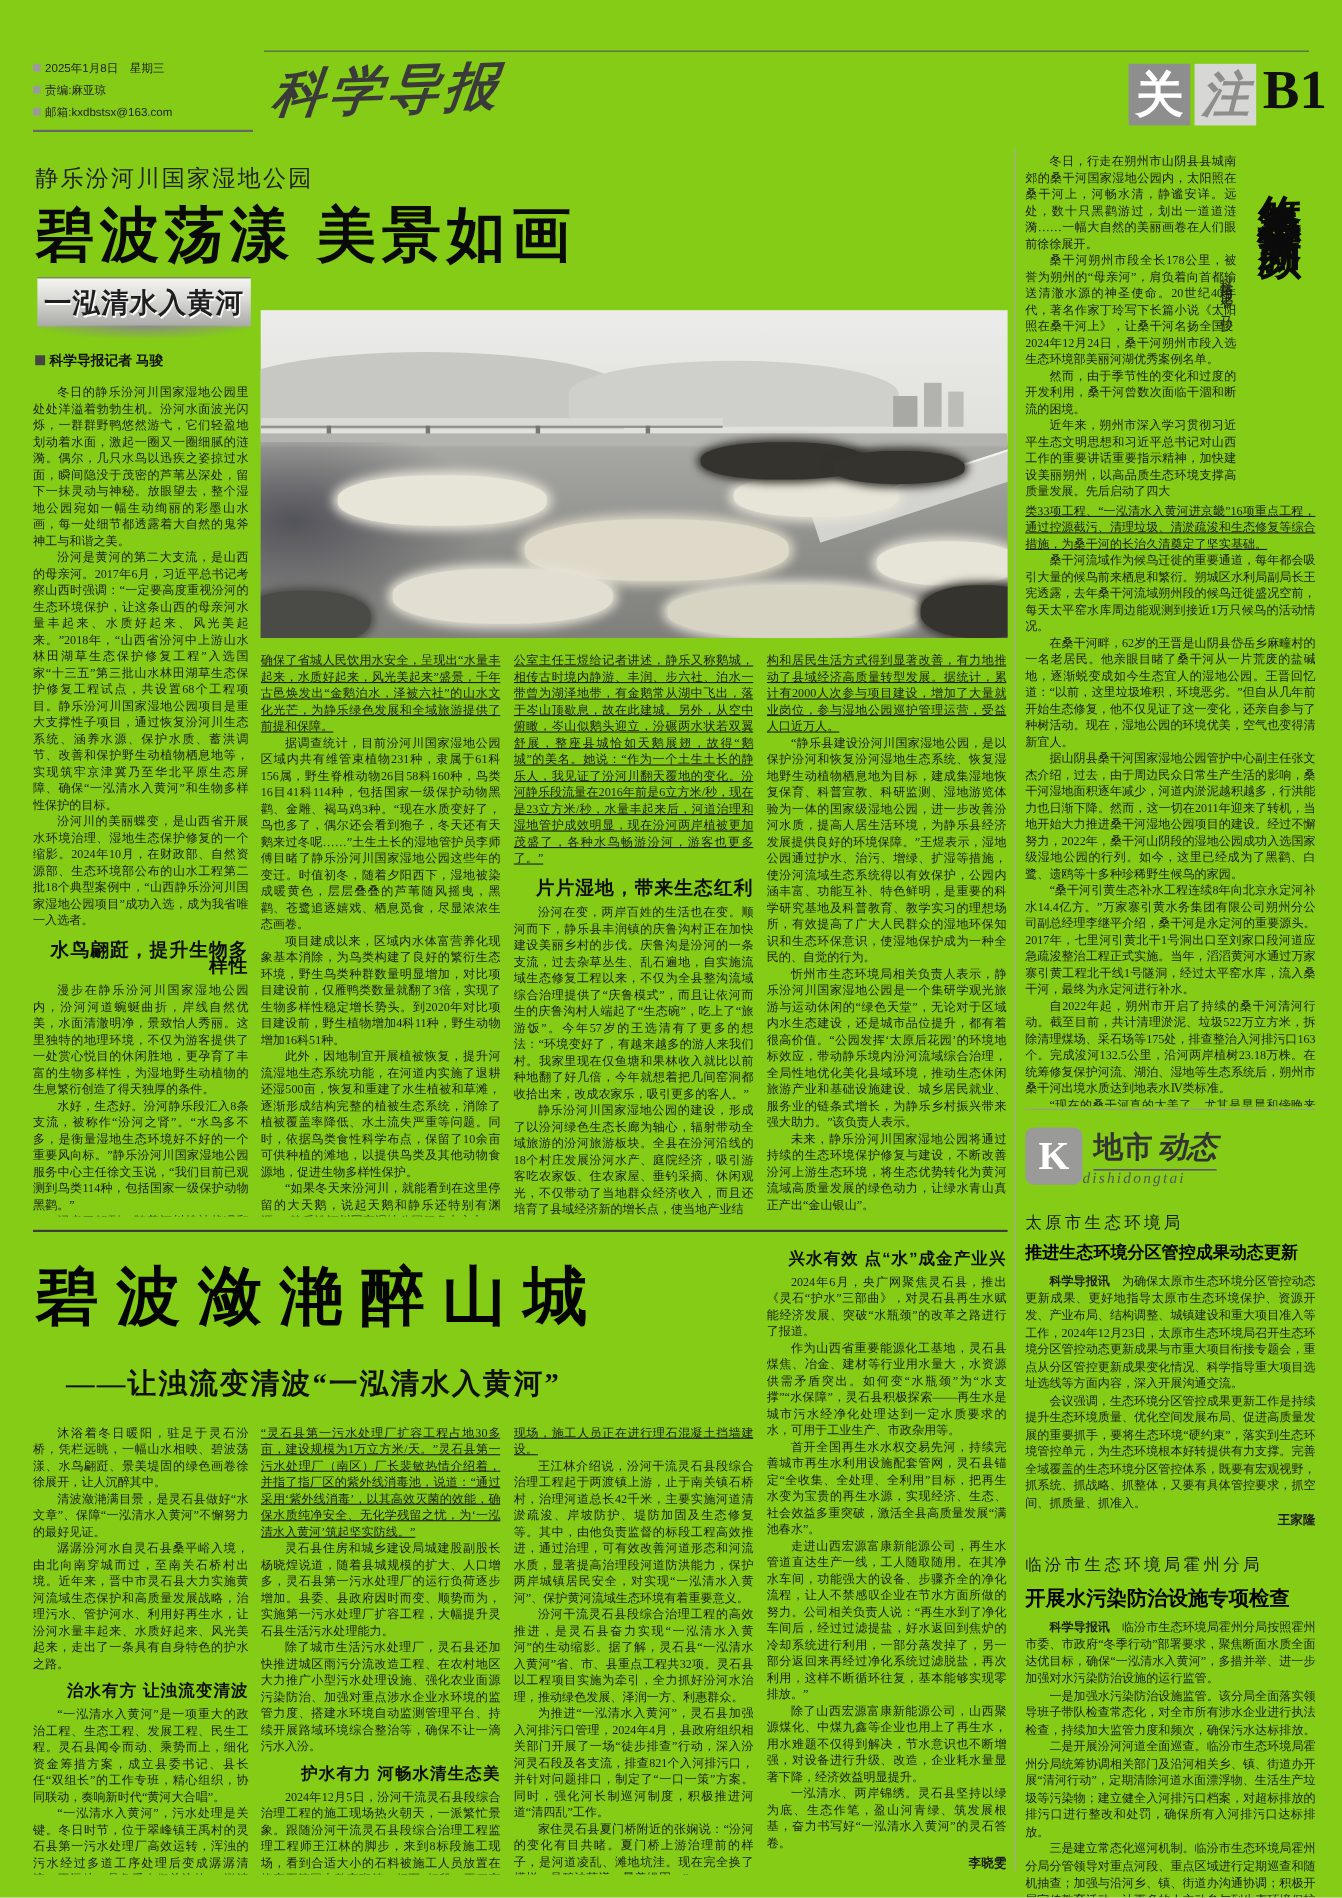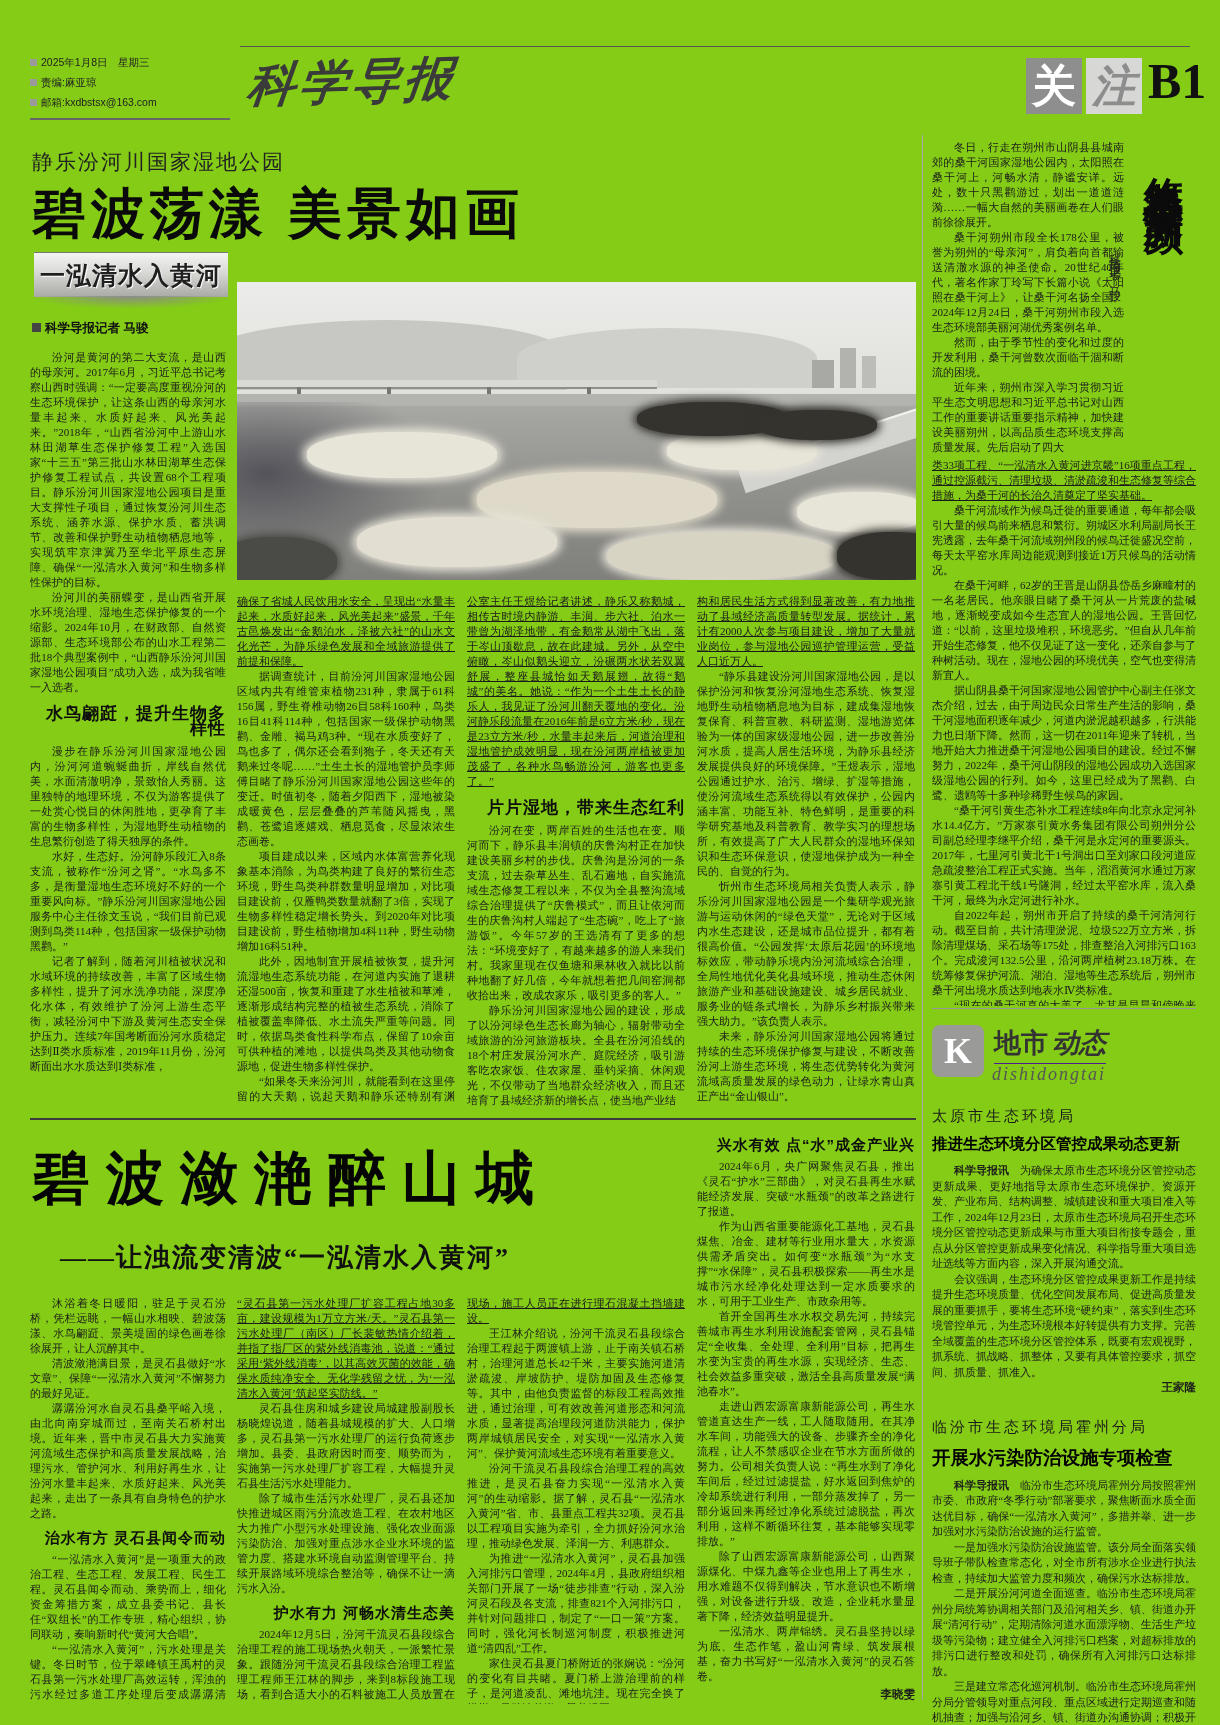--- a/index.html
+++ b/index.html
@@ -70,21 +70,21 @@
   
   .dishi{left:932px;top:1008px;width:264px;height:717px;overflow:hidden;border-top:1px solid #999;padding-top:16px;box-sizing:border-box;}
   .dishi-head{display:flex;align-items:flex-start;}
   .kbox{width:52px;height:52px;background:#9a9a98;border-radius:8px;display:flex;align-items:center;
         justify-content:center;font-family:"Liberation Serif","DejaVu Serif",serif;
         font-weight:900;font-size:36px;color:#fff;flex:0 0 auto;}
   .dishi-title-wrap{margin-left:10px;border-bottom:1px solid #4c1d95;padding-bottom:2px;}
   .dishi-title{font-size:27px;color:#333;}
   .dishi-title .b1{font-family:"Liberation Sans","DejaVu Sans",sans-serif;font-weight:900;}
   .dishi-title .b2{font-family:"Liberation Serif","DejaVu Serif",serif;font-weight:bold;font-style:italic;margin-left:4px;}
-  .dishi-py{font-family:"Liberation Serif","DejaVu Serif",serif;font-style:italic;font-size:18px;color:#555;letter-spacing:2px;text-align:right;}
+  .dishi-py{font-family:"Liberation Serif","DejaVu Serif",serif;font-style:italic;font-size:14px;color:#555;letter-spacing:2px;}
   .d-art{margin-top:22px;}
   .d-kicker{font-family:"Liberation Sans","DejaVu Sans",sans-serif;font-size:15px;
             color:#1a1a1a;letter-spacing:3px;margin-bottom:8px;}
   .d-head1{font-family:"Liberation Sans","DejaVu Sans",sans-serif;font-weight:900;font-size:15.5px;color:#000;margin-bottom:8px;}
   .d-head2{font-family:"Liberation Sans","DejaVu Sans",sans-serif;font-weight:900;font-size:18.5px;color:#000;margin-bottom:8px;}
   .d-body{text-align:justify;font-size:11px;line-height:15.5px;}
   .d-body p{margin:0;text-indent:2em;}
   .d-body .sig{margin-top:0;}
   
   .b-headline{left:32px;top:1140px;font-family:"Liberation Serif","DejaVu Serif",serif;
@@ -136,20 +136,21 @@
     <div class="reed" style="left:430px;top:150px;width:150px;height:38px;"></div>
     <div class="reed" style="left:370px;top:250px;width:230px;height:48px;background:#d8d4c4;"></div>
     <div class="reed" style="left:560px;top:210px;width:130px;height:40px;"></div>
     <div class="bush" style="left:400px;top:120px;width:150px;height:34px;"></div>
     <div class="bush" style="left:520px;top:128px;width:120px;height:30px;"></div>
     <div class="bush" style="left:600px;top:250px;width:110px;height:48px;"></div>
     <div class="bush" style="left:-20px;top:255px;width:120px;height:50px;background:#4a4a46;box-shadow:0 0 8px 3px #4a4a46;"></div>
   </div>
 
   <div class="col" style="left:30px;top:350px;width:196px;height:756px;">
+      <p>冬日的静乐汾河川国家湿地公园里处处洋溢着勃勃生机。汾河水面波光闪烁，一群群野鸭悠然游弋，它们轻盈地划动着水面，激起一圈又一圈细腻的涟漪。偶尔，几只水鸟以迅疾之姿掠过水面，瞬间隐没于茂密的芦苇丛深处，留下一抹灵动与神秘。放眼望去，整个湿地公园宛如一幅生动绚丽的彩墨山水画，每一处细节都透露着大自然的鬼斧神工与和谐之美。</p>
       <p>汾河是黄河的第二大支流，是山西的母亲河。2017年6月，习近平总书记考察山西时强调：“一定要高度重视汾河的生态环境保护，让这条山西的母亲河水量丰起来、水质好起来、风光美起来。”2018年，“山西省汾河中上游山水林田湖草生态保护修复工程”入选国家“十三五”第三批山水林田湖草生态保护修复工程试点，共设置68个工程项目。静乐汾河川国家湿地公园项目是重大支撑性子项目，通过恢复汾河川生态系统、涵养水源、保护水质、蓄洪调节、改善和保护野生动植物栖息地等，实现筑牢京津冀乃至华北平原生态屏障、确保“一泓清水入黄河”和生物多样性保护的目标。</p>
       <p>汾河川的美丽蝶变，是山西省开展水环境治理、湿地生态保护修复的一个缩影。2024年10月，在财政部、自然资源部、生态环境部公布的山水工程第二批18个典型案例中，“山西静乐汾河川国家湿地公园项目”成功入选，成为我省唯一入选者。</p>
       <div class="colsub">水鸟翩跹，提升生物多样性</div>
       <p>漫步在静乐汾河川国家湿地公园内，汾河河道蜿蜒曲折，岸线自然优美，水面清澈明净，景致怡人秀丽。这里独特的地理环境，不仅为游客提供了一处赏心悦目的休闲胜地，更孕育了丰富的生物多样性，为湿地野生动植物的生息繁衍创造了得天独厚的条件。</p>
       <p>水好，生态好。汾河静乐段汇入8条支流，被称作“汾河之肾”。“水鸟多不多，是衡量湿地生态环境好不好的一个重要风向标。”静乐汾河川国家湿地公园服务中心主任徐文玉说，“我们目前已观测到鸟类114种，包括国家一级保护动物黑鹳。”</p>
       <p>记者了解到，随着河川植被状况和水域环境的持续改善，丰富了区域生物多样性，提升了河水洗净功能，深度净化水体，有效维护了汾河上游生态平衡，减轻汾河中下游及黄河生态安全保护压力。连续7年国考断面汾河水质稳定达到Ⅱ类水质标准，2019年11月份，汾河断面出水水质达到Ⅰ类标准，</p>
     </div>
   <div class="col" style="left:237px;top:594px;width:218px;height:512px;">
       <p class="noind">确保了省城人民饮用水安全，呈现出“水量丰起来，水质好起来，风光美起来”盛景，千年古邑焕发出“金鹅泊水，泽被六社”的山水文化光芒，为静乐绿色发展和全域旅游提供了前提和保障。</p>
       <p>据调查统计，目前汾河川国家湿地公园区域内共有维管束植物231种，隶属于61科156属，野生脊椎动物26目58科160种，鸟类16目41科114种，包括国家一级保护动物黑鹳、金雕、褐马鸡3种。“现在水质变好了，鸟也多了，偶尔还会看到狍子，冬天还有天鹅来过冬呢……”土生土长的湿地管护员李师傅目睹了静乐汾河川国家湿地公园这些年的变迁。时值初冬，随着夕阳西下，湿地被染成暖黄色，层层叠叠的芦苇随风摇曳，黑鹳、苍鹭追逐嬉戏、栖息觅食，尽显浓浓生态画卷。</p>
@@ -221,21 +222,21 @@
         </div>
     </div>
   </div>
 
   <div class="abs b-headline">碧波潋滟醉山城</div>
   <div class="abs b-subtitle">——让浊流变清波“一泓清水入黄河”</div>
   <div class="col" style="left:30px;top:1296px;width:196px;height:408px;">
       <p>沐浴着冬日暖阳，驻足于灵石汾桥，凭栏远眺，一幅山水相映、碧波荡漾、水鸟翩跹、景美堤固的绿色画卷徐徐展开，让人沉醉其中。</p>
       <p>清波潋滟满目景，是灵石县做好“水文章”、保障“一泓清水入黄河”不懈努力的最好见证。</p>
       <p>潺潺汾河水自灵石县桑平峪入境，由北向南穿城而过，至南关石桥村出境。近年来，晋中市灵石县大力实施黄河流域生态保护和高质量发展战略，治理污水、管护河水、利用好再生水，让汾河水量丰起来、水质好起来、风光美起来，走出了一条具有自身特色的护水之路。</p>
-      <div class="colsub small">治水有方  灵石县闻令而动</div>
+      <div class="colsub small">治水有方  让浊流变清波</div>
       <p>“一泓清水入黄河”是一项重大的政治工程、生态工程、发展工程、民生工程。灵石县闻令而动、乘势而上，细化资金筹措方案，成立县委书记、县长任“双组长”的工作专班，精心组织，协同联动，奏响新时代“黄河大合唱”。</p>
       <p>“一泓清水入黄河”，污水处理是关键。冬日时节，位于翠峰镇王禹村的灵石县第一污水处理厂高效运转，浑浊的污水经过多道工序处理后变成潺潺清流。不远处，是备受人们关注的“一泓清水入黄河”省级工程——灵石县第一污水处理厂“扩容工程”。</p>
     </div>
   <div class="col" style="left:237px;top:1296px;width:218px;height:408px;">
       <p class="noind">“灵石县第一污水处理厂扩容工程占地30多亩，建设规模为1万立方米/天。”灵石县第一污水处理厂（南区）厂长裴敏热情介绍着，并指了指厂区的紫外线消毒池，说道：“通过采用‘紫外线消毒’，以其高效灭菌的效能，确保水质纯净安全、无化学残留之忧，为‘一泓清水入黄河’筑起坚实防线。”</p>
       <p>灵石县住房和城乡建设局城建股副股长杨晓煌说道，随着县城规模的扩大、人口增多，灵石县第一污水处理厂的运行负荷逐步增加。县委、县政府因时而变、顺势而为，实施第一污水处理厂扩容工程，大幅提升灵石县生活污水处理能力。</p>
       <p>除了城市生活污水处理厂，灵石县还加快推进城区雨污分流改造工程、在农村地区大力推广小型污水处理设施、强化农业面源污染防治、加强对重点涉水企业水环境的监管力度、搭建水环境自动监测管理平台、持续开展路域环境综合整治等，确保不让一滴污水入汾。</p>
       <div class="colsub small">护水有力  河畅水清生态美</div>
       <p>2024年12月5日，汾河干流灵石县段综合治理工程的施工现场热火朝天，一派繁忙景象。跟随汾河干流灵石县段综合治理工程监理工程师王江林的脚步，来到8标段施工现场，看到合适大小的石料被施工人员放置在格宾石笼网内整齐砌筑；行至9标段，工程高效完工，水清、河畅、景美的画卷呈现眼前；走进10标段施工</p>
     </div>

